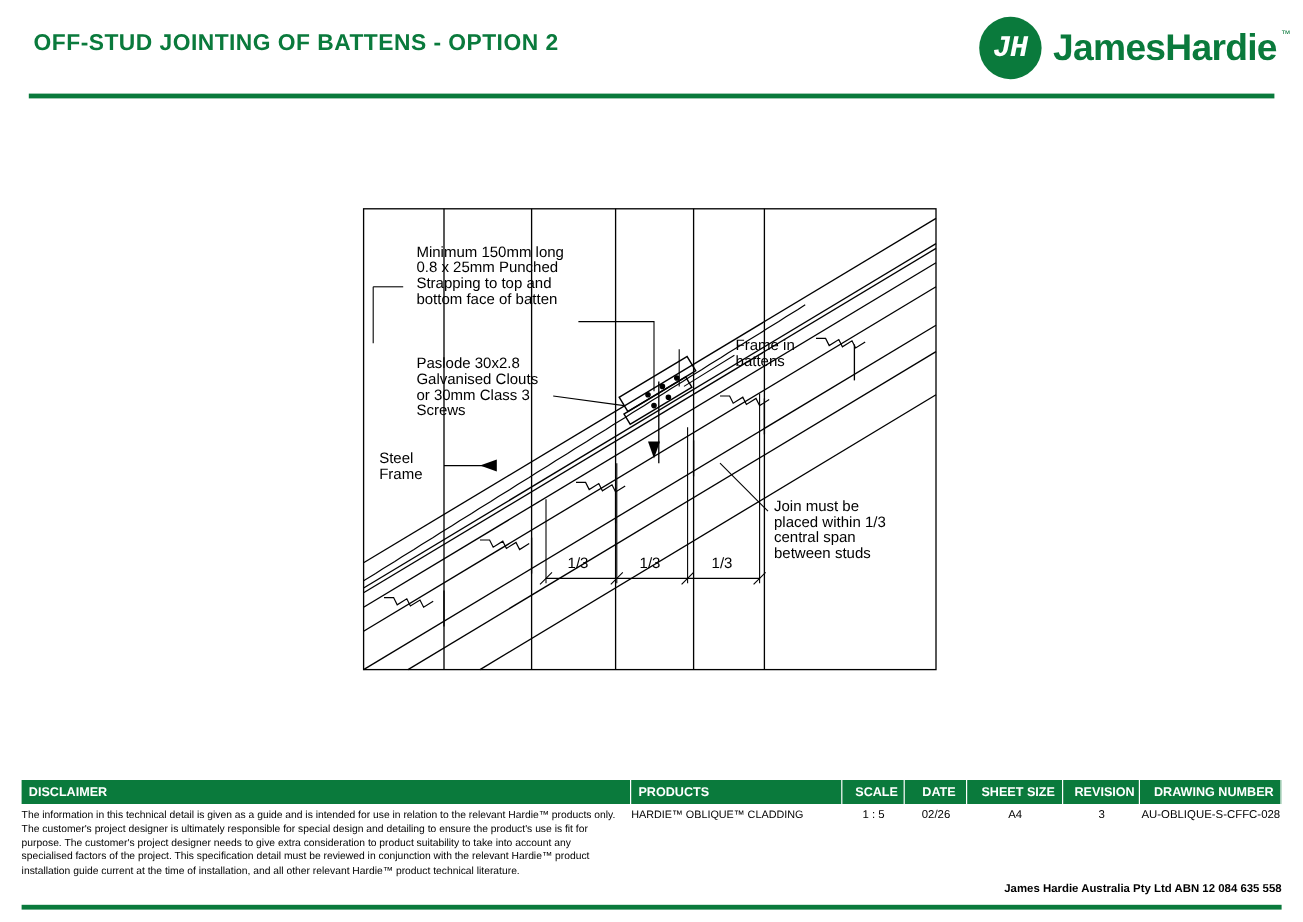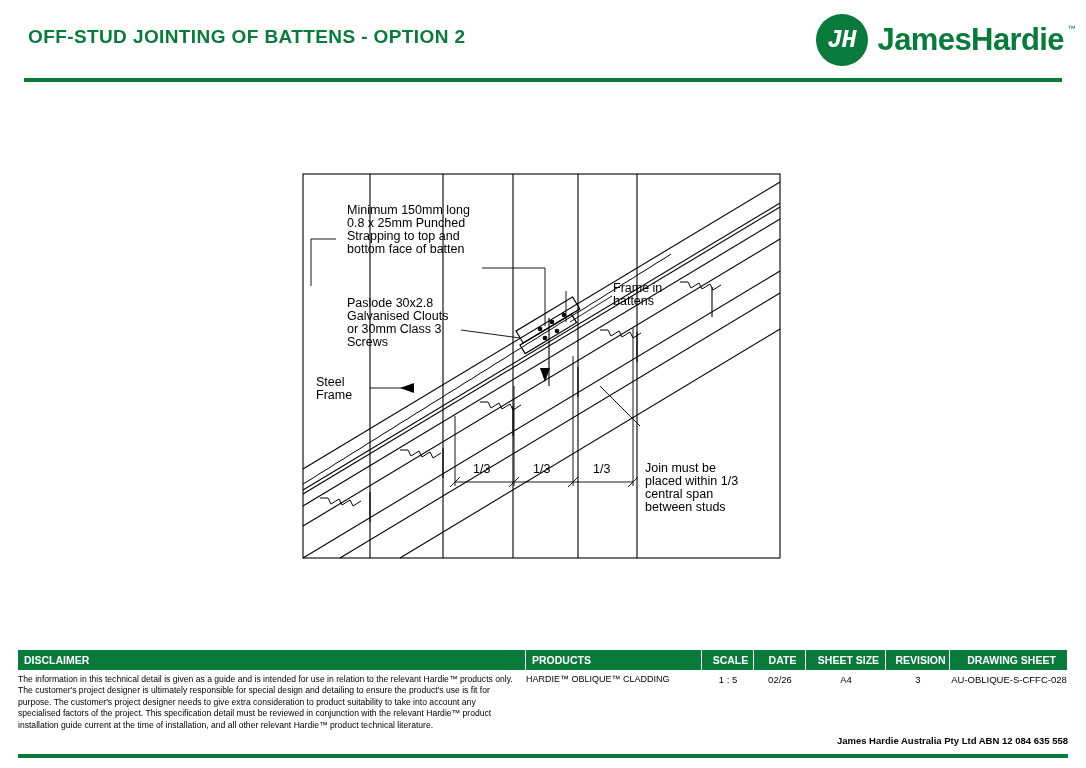--- a/index.html
+++ b/index.html
@@ -288,39 +288,39 @@
 Strapping to top and
 bottom face of batten</div>
     <div class="anno" style="left:347px; top:211px;">Paslode 30x2.8
 Galvanised Clouts
 or 30mm Class 3
 Screws</div>
     <div class="anno" style="left:316px; top:290px;">Steel
 Frame</div>
     <div class="anno" style="left:613px; top:196px;">Frame in
 battens</div>
-    <div class="anno" style="left:645px; top:330px;margin-top:46px;">Join must be
+    <div class="anno" style="left:645px; top:330px;">Join must be
 placed within 1/3
 central span
 between studs</div>
 
     <div class="anno" style="left:473px; top:377px;">1/3</div>
     <div class="anno" style="left:533px; top:377px;">1/3</div>
     <div class="anno" style="left:593px; top:377px;">1/3</div>
   </div>
 
   <div class="footer">
     <div class="foot-head">
       <div class="fh-disclaimer">DISCLAIMER</div>
       <div class="fh-products">PRODUCTS</div>
       <div class="fh-scale">SCALE</div>
       <div class="fh-date">DATE</div>
       <div class="fh-sheet">SHEET SIZE</div>
       <div class="fh-revision">REVISION</div>
-      <div class="fh-drawing">DRAWING SHEET</div>
+      <div class="fh-drawing">DRAWING NUMBER</div>
     </div>
 
     <div class="foot-body">
       <div class="fb-disclaimer">The information in this technical detail is given as a guide and is intended for use in relation to the relevant Hardie™ products only. The customer's project designer is ultimately responsible for special design and detailing to ensure the product's use is fit for purpose. The customer's project designer needs to give extra consideration to product suitability to take into account any specialised factors of the project. This specification detail must be reviewed in conjunction with the relevant Hardie™ product installation guide current at the time of installation, and all other relevant Hardie™ product technical literature.</div>
       <div class="fb-products">HARDIE™ OBLIQUE™ CLADDING</div>
       <div class="fb-scale">1 : 5</div>
       <div class="fb-date">02/26</div>
       <div class="fb-sheet">A4</div>
       <div class="fb-revision">3</div>
       <div class="fb-drawing">AU-OBLIQUE-S-CFFC-028</div>

